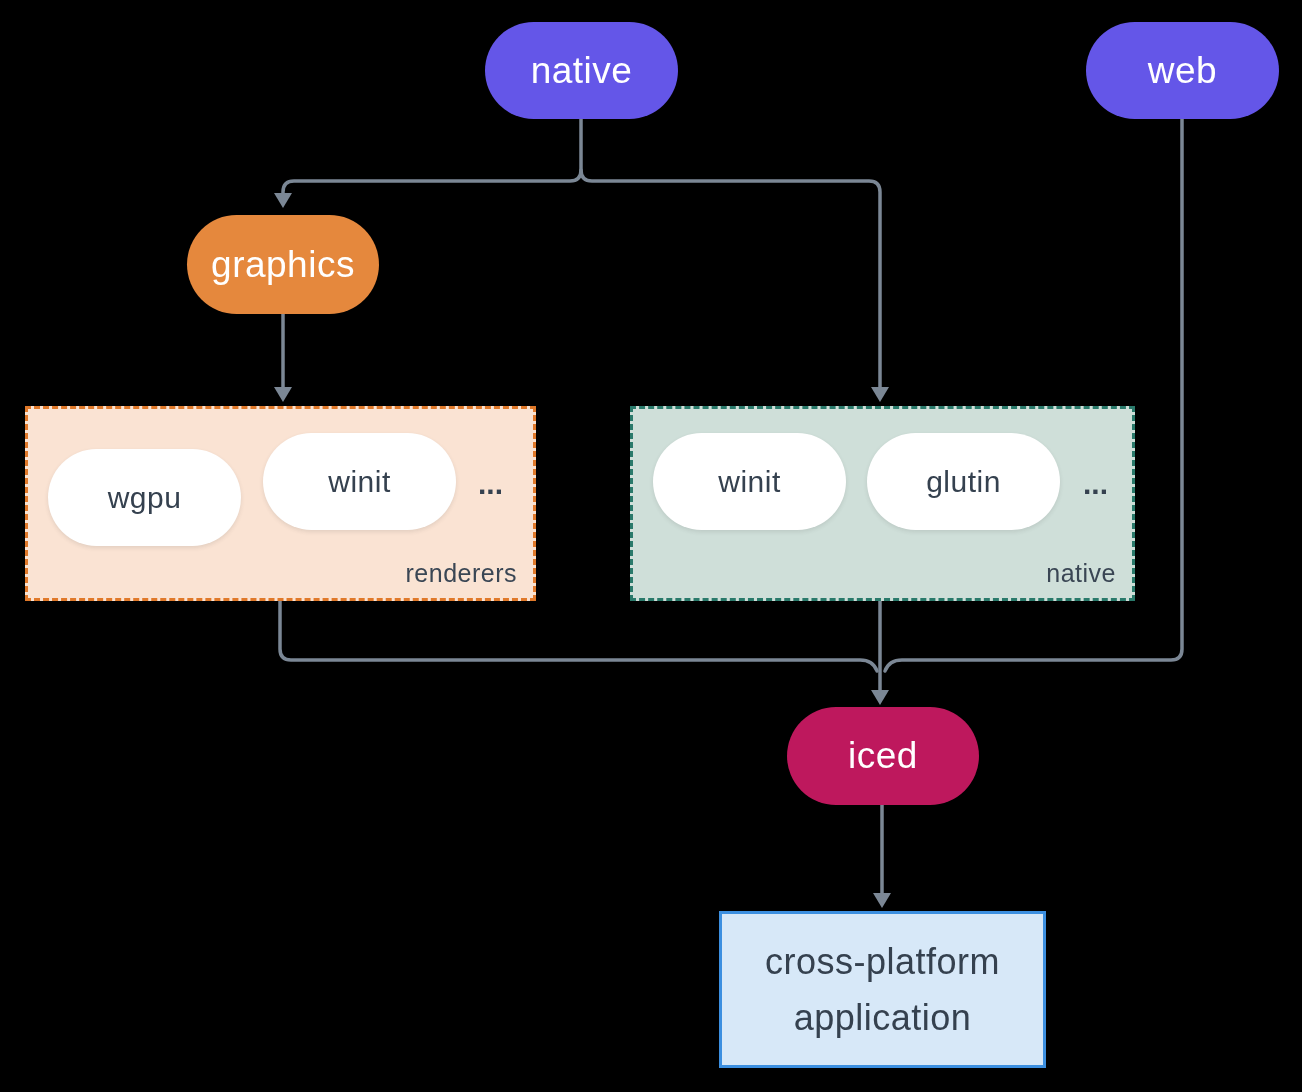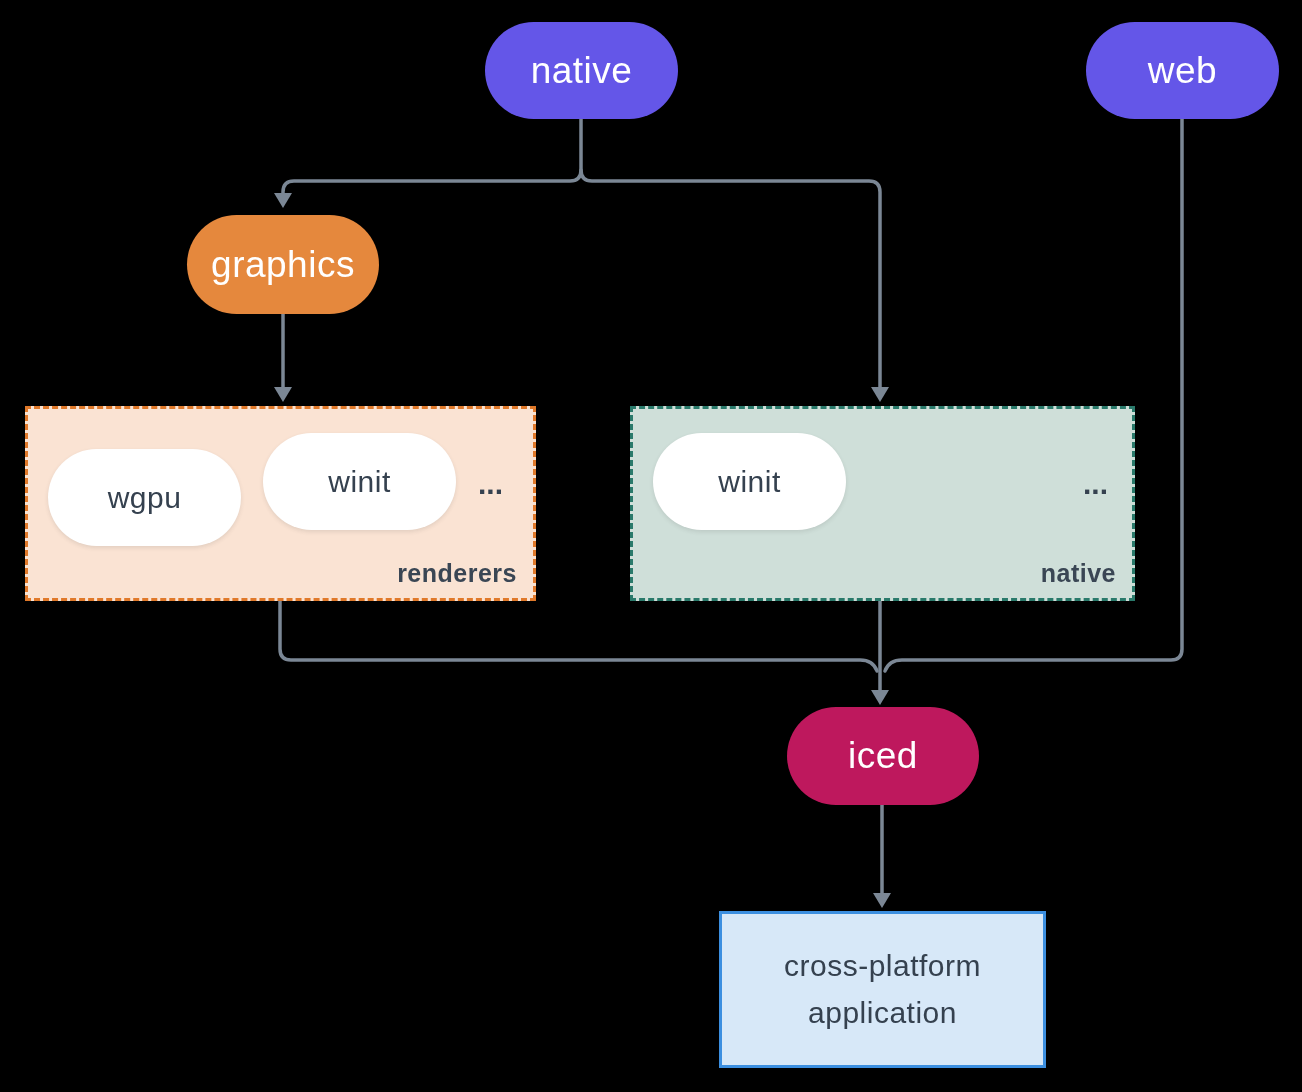--- a/index.html
+++ b/index.html
@@ -67,37 +67,36 @@
     font-size: 30px;
     font-weight: bold;
   }
   .group-label {
     position: absolute;
     right: 16px;
     bottom: 10px;
     color: #3a4654;
     font-size: 25px;
     letter-spacing: 0.5px;
-    font-weight: bold;
   }
   .app-box {
     position: absolute;
     left: 719px;
     top: 911px;
     width: 327px;
     height: 157px;
     box-sizing: border-box;
     background: #d7e8f8;
     border: 3px solid #3c8fe0;
     display: flex;
     align-items: center;
     justify-content: center;
     text-align: center;
     color: #35414f;
-    font-size: 30px;
+    font-size: 36px;
     line-height: 1.55;
     letter-spacing: 0.5px;
     padding: 0 30px;
   }
 </style>
 </head>
 <body>
 
 <div id="canvas">
 
@@ -140,20 +139,23 @@
       <span>winit</span>
     </div>
     <div class="ellipsis" style="left:450px; top:58px;">...</div>
     <div class="group-label">renderers</div>
   </div>
 
   <div class="group shells" style="left:630px; top:406px; width:505px; height:195px;">
     <div class="white-pill" style="left:20px; top:24px;">
       <span>winit</span>
     </div>
+    <div class="white-pill" style="left:234px; top:24px;">
+      <span>glutin</span>
+    </div>
     <div class="ellipsis" style="left:450px; top:58px;">...</div>
     <div class="group-label">native</div>
   </div>
 
   <div class="pill iced" style="left:787px; top:707px; width:192px; height:98px;">
     <span>iced</span>
   </div>
 
   <div class="app-box">
     <span>cross-platform application</span>

